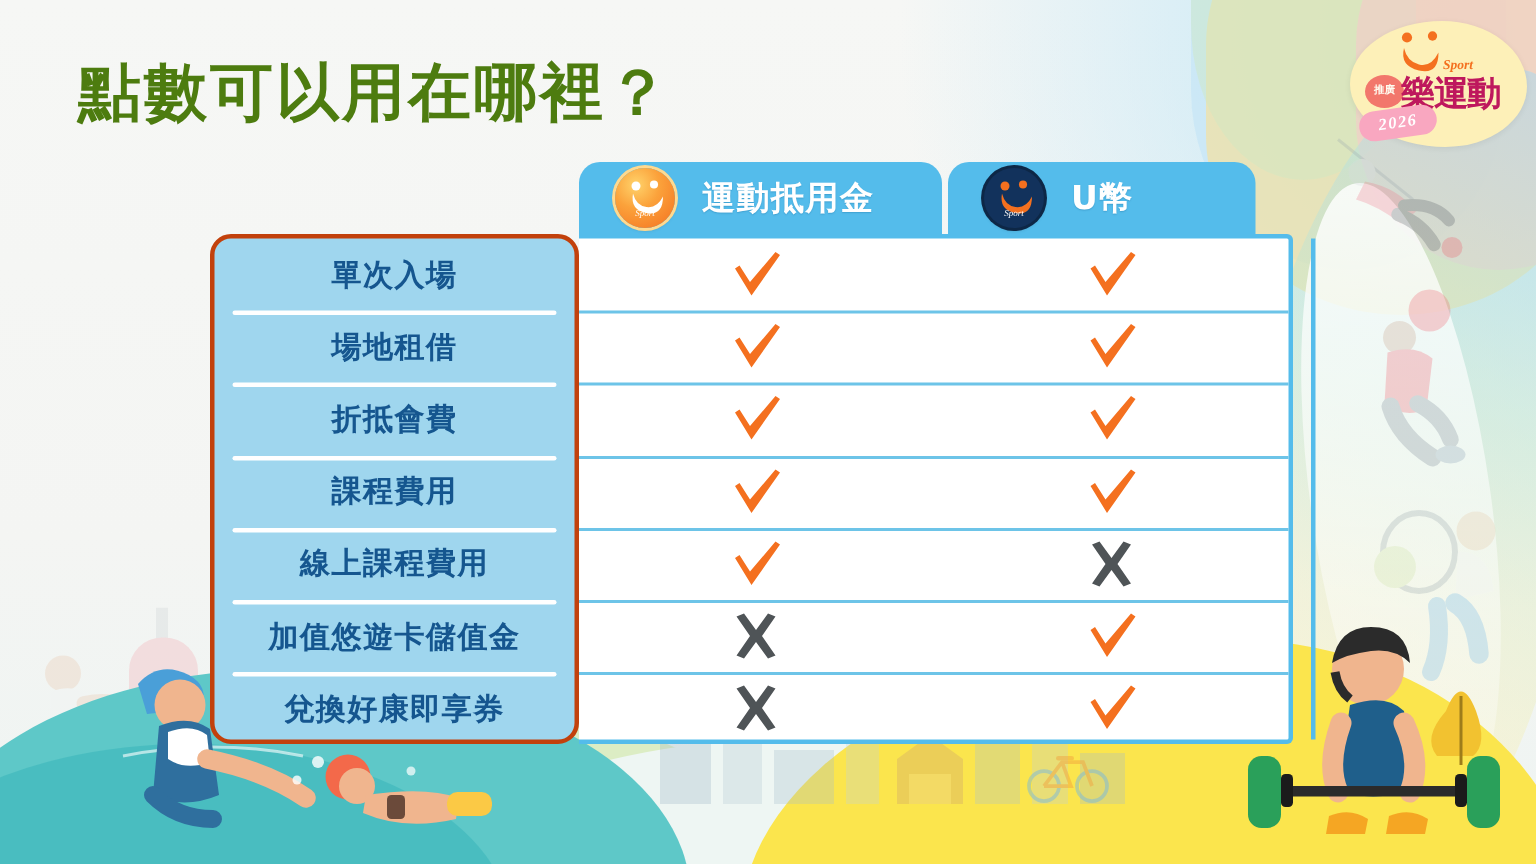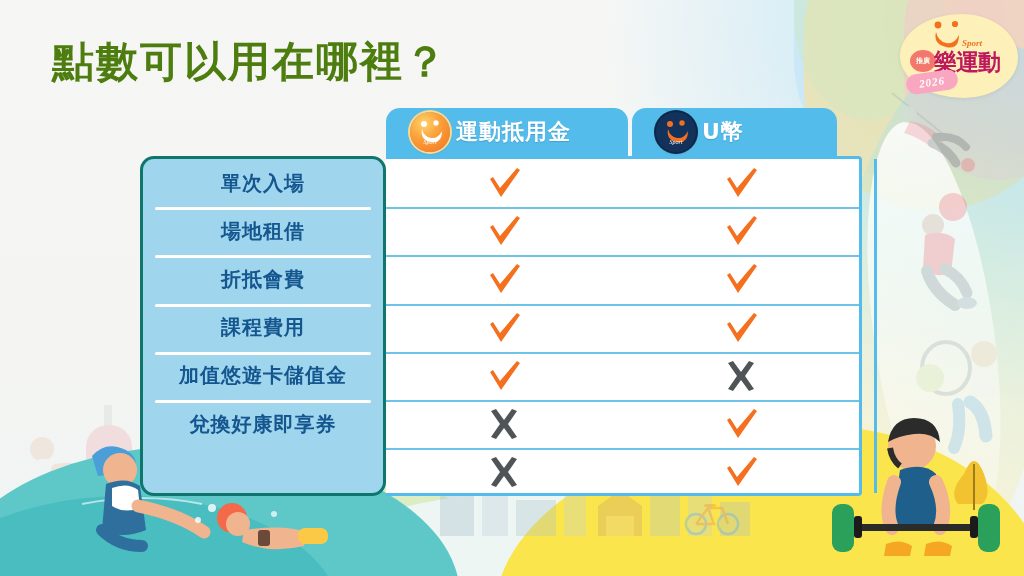--- a/index.html
+++ b/index.html
@@ -53,21 +53,21 @@
     position:absolute;left:52px;top:34px;
     font-size:42px;font-weight:bold;color:#4d7c0f;
     letter-spacing:2px;white-space:nowrap;
     font-family:"DejaVu Sans","Liberation Sans",sans-serif;
   }
 
   
   .tab{
     position:absolute;top:108px;height:48px;
     background:#54bceb;border-radius:14px 14px 0 0;
-    display:flex;align-items:center;gap:6px;
+    display:flex;align-items:center;gap:18px;
     padding-left:24px;box-sizing:border-box;
   }
   .tab-1{left:386px;width:242px;}
   .tab-2{left:632px;width:205px;}
   .tab-label{
     color:#ffffff;font-size:22px;font-weight:bold;letter-spacing:1px;
     font-family:"DejaVu Sans","Liberation Sans",sans-serif;
     text-shadow:0 1px 1px rgba(0,80,130,.25);
   }
 
@@ -80,21 +80,21 @@
   .logo svg{width:30px;height:30px;display:block;}
 
   
   .table{
     position:absolute;left:140px;top:156px;width:722px;height:340px;
     box-sizing:border-box;
   }
   .labels-col{
     position:absolute;left:0;top:0;width:246px;height:100%;
     background:#9fd6ee;border-radius:14px;box-sizing:border-box;
-    border:3px solid #0f766e;
+    border:3px solid #c2410c;
   }
   .cells-area{
     position:absolute;left:246px;top:0;right:0;height:100%;
     background:#ffffff;box-sizing:border-box;
     border:3px solid #54bceb;border-left:none;border-radius:0 4px 4px 0;
   }
   .col-divider{
     position:absolute;left:488px;top:0;width:3px;height:100%;background:#54bceb;
   }
   .row{height:48.2px;position:relative;box-sizing:border-box;display:flex;align-items:center;}
@@ -301,20 +301,23 @@
       <div class="row">
           <span class="row-label">場地租借</span>
         </div>
       <div class="row">
           <span class="row-label">折抵會費</span>
         </div>
       <div class="row">
           <span class="row-label">課程費用</span>
         </div>
       <div class="row">
+          <span class="row-label">線上課程費用</span>
+        </div>
+      <div class="row">
           <span class="row-label">加值悠遊卡儲值金</span>
         </div>
       <div class="row">
           <span class="row-label">兌換好康即享券</span>
         </div>
     </div>
 
     <div class="cells-area">
       <div class="col-divider"></div>
       <div id="cells">

